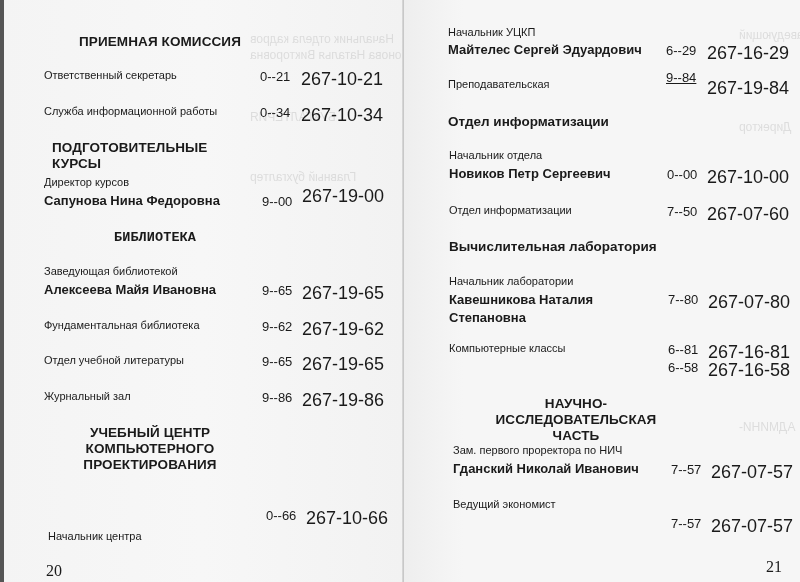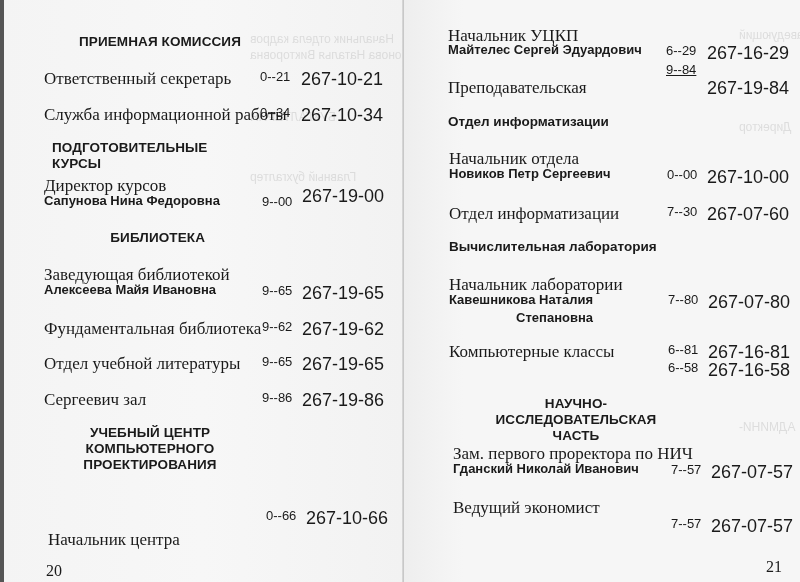--- a/index.html
+++ b/index.html
@@ -15,21 +15,21 @@
       position: absolute; top: 0; height: 582px;
       background: linear-gradient(90deg, #f4f4f4 0%, #f7f7f7 50%, #f2f2f2 100%);
     }
     .page.left { left: 0; width: 404px; }
     .page.right { left: 404px; width: 396px; background: linear-gradient(90deg, #eeeeee 0%, #f6f6f6 15%, #f6f6f6 100%); }
     .left-edge { position: absolute; left: 0; top: 0; width: 4px; height: 582px; background: #555; }
     .gutter { position: absolute; left: 402px; top: 0; width: 3px; height: 582px; background: linear-gradient(90deg, #dcdcdc, #c8c8c8, #e2e2e2); }
     .ghost { position: absolute; color: #c9c9c9; font-size: 12px; transform: scaleX(-1); white-space: nowrap; opacity: 0.55; }
 
     .heading { position: absolute; font-weight: bold; font-size: 13.5px; letter-spacing: 0.1px; text-align: center; line-height: 16px; }
-    .role { position: absolute; font-size: 17px; font-family: Liberation Serif, serif; }
+    .role { position: absolute; font-size: 11px; }
     .name { position: absolute; font-size: 13px; font-weight: bold; line-height: 18px; }
     .ext { position: absolute; font-size: 13px; }
     .phone { position: absolute; font-size: 18px; }
     .pagenum { position: absolute; font-family: "Liberation Serif", serif; font-size: 16px; }
   </style>
 </head>
 <body>
 
 <div class="spread">
 
@@ -51,36 +51,36 @@
     <div class="ext" style="left:260px;top:105px;">0--34</div>
     <div class="phone" style="left:301px;top:105px;">267-10-34</div>
 
     <div class="heading" style="left:52px;top:140px;width:200px;text-align:left;">ПОДГОТОВИТЕЛЬНЫЕ КУРСЫ</div>
 
     <div class="role" style="left:44px;top:176px;">Директор курсов</div>
     <div class="name" style="left:44px;top:192px;">Сапунова Нина Федоровна</div>
     <div class="ext" style="left:262px;top:194px;">9--00</div>
     <div class="phone" style="left:302px;top:186px;">267-19-00</div>
 
-    <div class="heading" style="left:105px;top:230px;width:100px;text-align:right;">БИБЛИОТЕКА</div>
+    <div class="heading" style="left:105px;top:230px;width:100px;text-align:center;font-family:Liberation Mono, monospace;">БИБЛИОТЕКА</div>
 
     <div class="role" style="left:44px;top:265px;">Заведующая библиотекой</div>
     <div class="name" style="left:44px;top:281px;">Алексеева Майя Ивановна</div>
     <div class="ext" style="left:262px;top:283px;">9--65</div>
     <div class="phone" style="left:302px;top:283px;">267-19-65</div>
 
     <div class="role" style="left:44px;top:319px;">Фундаментальная библиотека</div>
     <div class="ext" style="left:262px;top:319px;">9--62</div>
     <div class="phone" style="left:302px;top:319px;">267-19-62</div>
 
     <div class="role" style="left:44px;top:354px;">Отдел учебной литературы</div>
     <div class="ext" style="left:262px;top:354px;">9--65</div>
     <div class="phone" style="left:302px;top:354px;">267-19-65</div>
 
-    <div class="role" style="left:44px;top:390px;">Сергеевич зал</div>
+    <div class="role" style="left:44px;top:390px;">Журнальный зал</div>
     <div class="ext" style="left:262px;top:390px;">9--86</div>
     <div class="phone" style="left:302px;top:390px;">267-19-86</div>
 
     <div class="heading" style="left:80px;top:425px;width:140px;">
       <div>УЧЕБНЫЙ ЦЕНТР</div>
       <div>КОМПЬЮТЕРНОГО</div>
       <div>ПРОЕКТИРОВАНИЯ</div>
     </div>
 
     <div class="role" style="left:48px;top:490px;margin-top:40px;">Начальник центра</div>
@@ -96,38 +96,38 @@
     <div class="ghost" style="left:335px;top:28px;">Заведующий</div>
     <div class="ghost" style="left:335px;top:120px;">Директор</div>
     <div class="ghost" style="left:335px;top:420px;">АДМИНИ-</div>
 
     <div class="role" style="left:44px;top:26px;">Начальник УЦКП</div>
     <div class="name" style="left:44px;top:41px;">Майтелес Сергей Эдуардович</div>
     <div class="ext" style="left:262px;top:43px;">6--29</div>
     <div class="phone" style="left:303px;top:43px;">267-16-29</div>
 
     <div class="role" style="left:44px;top:78px;">Преподавательская</div>
-    <div class="ext" style="left:262px;top:62px;text-decoration:underline;">9--84</div>
+    <div class="ext" style="left:262px;top:70px;text-decoration:underline;">9--84</div>
     <div class="phone" style="left:303px;top:78px;">267-19-84</div>
 
     <div class="name" style="left:44px;top:113px;font-size:13.5px;">Отдел информатизации</div>
 
     <div class="role" style="left:45px;top:149px;">Начальник отдела</div>
     <div class="name" style="left:45px;top:165px;">Новиков Петр Сергеевич</div>
     <div class="ext" style="left:263px;top:167px;">0--00</div>
     <div class="phone" style="left:303px;top:167px;">267-10-00</div>
 
     <div class="role" style="left:45px;top:204px;">Отдел информатизации</div>
-    <div class="ext" style="left:263px;top:204px;">7--30</div>
+    <div class="ext" style="left:263px;top:204px;">7--50</div>
     <div class="phone" style="left:303px;top:204px;">267-07-60</div>
 
     <div class="name" style="left:45px;top:238px;font-size:13.5px;">Вычислительная лаборатория</div>
 
     <div class="role" style="left:45px;top:275px;">Начальник лаборатории</div>
-    <div class="name" style="left:45px;top:291px;text-align:right;">
+    <div class="name" style="left:45px;top:291px;">
       <div>Кавешникова Наталия</div>
       <div>Степановна</div>
     </div>
     <div class="ext" style="left:264px;top:292px;">7--80</div>
     <div class="phone" style="left:304px;top:292px;">267-07-80</div>
 
     <div class="role" style="left:45px;top:342px;">Компьютерные классы</div>
     <div class="ext" style="left:264px;top:342px;">6--81</div>
     <div class="phone" style="left:304px;top:342px;">267-16-81</div>
     <div class="ext" style="left:264px;top:360px;">6--58</div>

